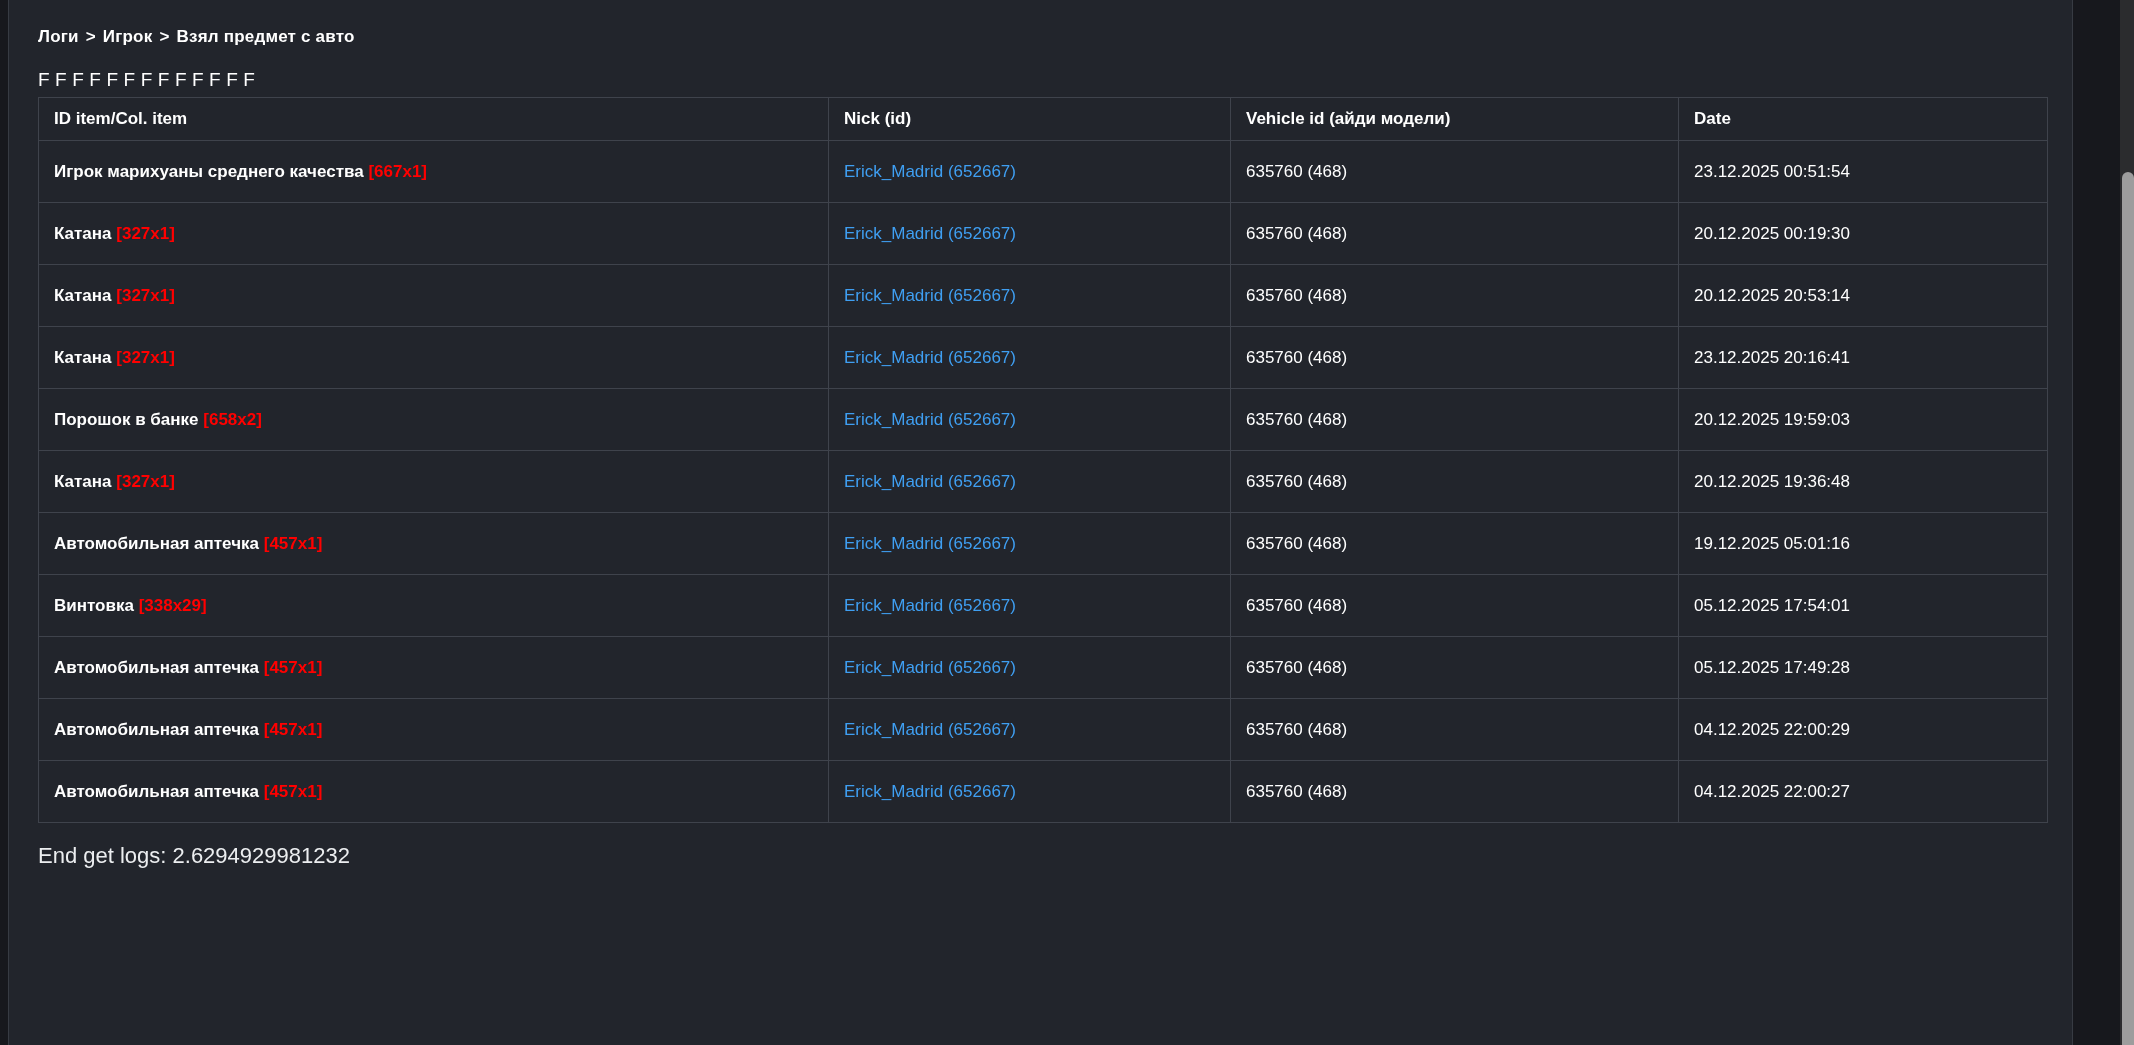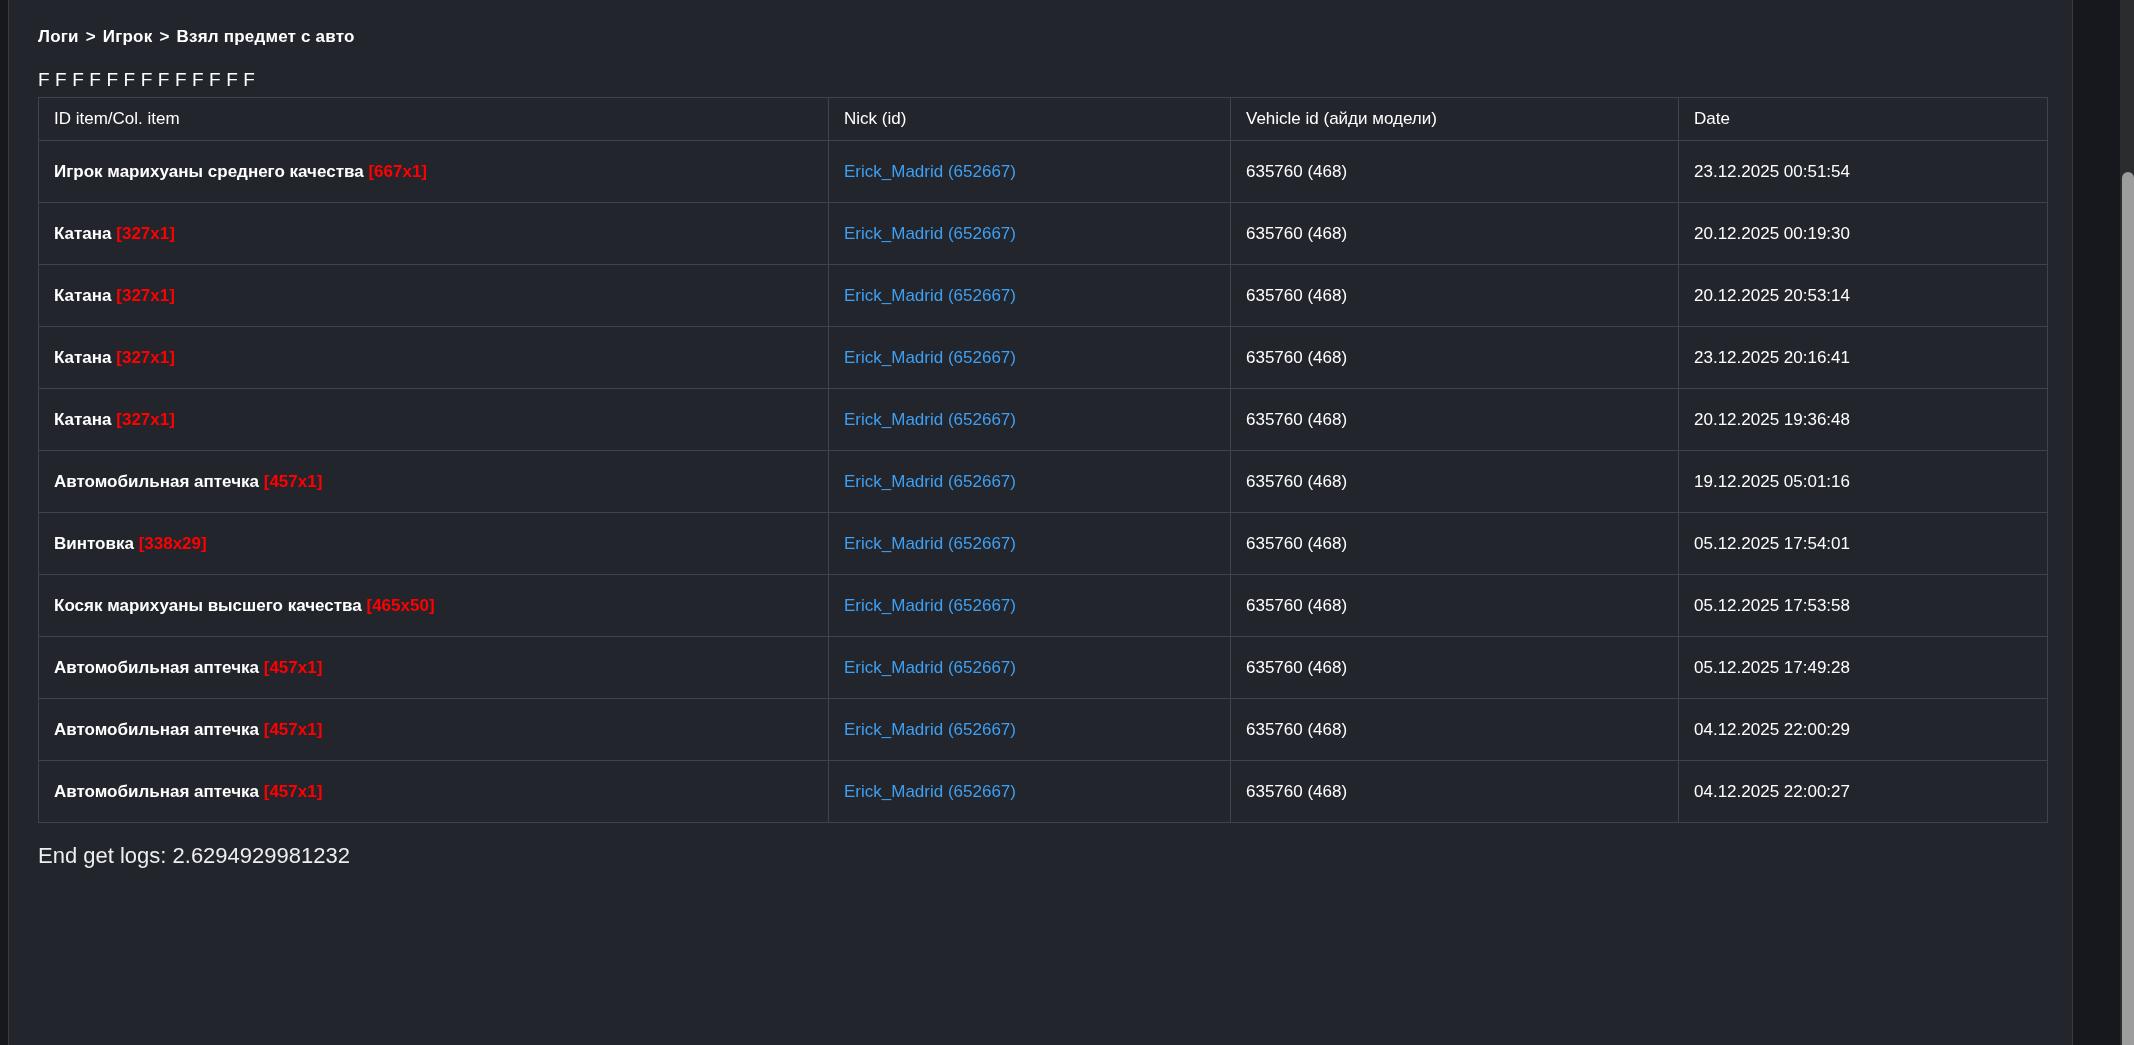--- a/index.html
+++ b/index.html
@@ -55,21 +55,21 @@
     width: 2009px;
   }
   .log-table th, .log-table td {
     border: 1px solid var(--table-border, #3f434c);
     text-align: left;
     padding-left: 15px;
     color: var(--text, #ffffff);
     font-size: 17px;
     vertical-align: middle;
   }
-  .log-table th { height: 43px; font-weight: normal; }
+  .log-table th { height: 43px; font-weight: bold; }
   .log-table td { height: 62px; }
 
   .col-item    { width: 790px; }
   .col-nick    { width: 402px; }
   .col-vehicle { width: 448px; }
   .col-date    { width: 369px; }
 
   .item-name { font-weight: bold; color: var(--text, #ffffff); }
   .item-qty  { font-weight: bold; color: var(--qty-red, #ff0000); }
 
@@ -176,20 +176,32 @@
       <span class="item-qty">[327x1]</span>
     </td>
     <td>
       <a class="nick-link">Erick_Madrid (652667)</a>
     </td>
     <td class="cell-plain">635760 (468)</td>
     <td class="cell-plain">23.12.2025 20:16:41</td>
   </tr>
           <tr>
     <td>
+      <span class="item-name">Порошок в банке</span>
+      <span> </span>
+      <span class="item-qty">[658x2]</span>
+    </td>
+    <td>
+      <a class="nick-link">Erick_Madrid (652667)</a>
+    </td>
+    <td class="cell-plain">635760 (468)</td>
+    <td class="cell-plain">20.12.2025 19:59:03</td>
+  </tr>
+          <tr>
+    <td>
       <span class="item-name">Катана</span>
       <span> </span>
       <span class="item-qty">[327x1]</span>
     </td>
     <td>
       <a class="nick-link">Erick_Madrid (652667)</a>
     </td>
     <td class="cell-plain">635760 (468)</td>
     <td class="cell-plain">20.12.2025 19:36:48</td>
   </tr>
@@ -209,32 +221,20 @@
     <td>
       <span class="item-name">Винтовка</span>
       <span> </span>
       <span class="item-qty">[338x29]</span>
     </td>
     <td>
       <a class="nick-link">Erick_Madrid (652667)</a>
     </td>
     <td class="cell-plain">635760 (468)</td>
     <td class="cell-plain">05.12.2025 17:54:01</td>
-  </tr>
-          <tr>
-    <td>
-      <span class="item-name">Косяк марихуаны высшего качества</span>
-      <span> </span>
-      <span class="item-qty">[465x50]</span>
-    </td>
-    <td>
-      <a class="nick-link">Erick_Madrid (652667)</a>
-    </td>
-    <td class="cell-plain">635760 (468)</td>
-    <td class="cell-plain">05.12.2025 17:53:58</td>
   </tr>
           <tr>
     <td>
       <span class="item-name">Автомобильная аптечка</span>
       <span> </span>
       <span class="item-qty">[457x1]</span>
     </td>
     <td>
       <a class="nick-link">Erick_Madrid (652667)</a>
     </td>

